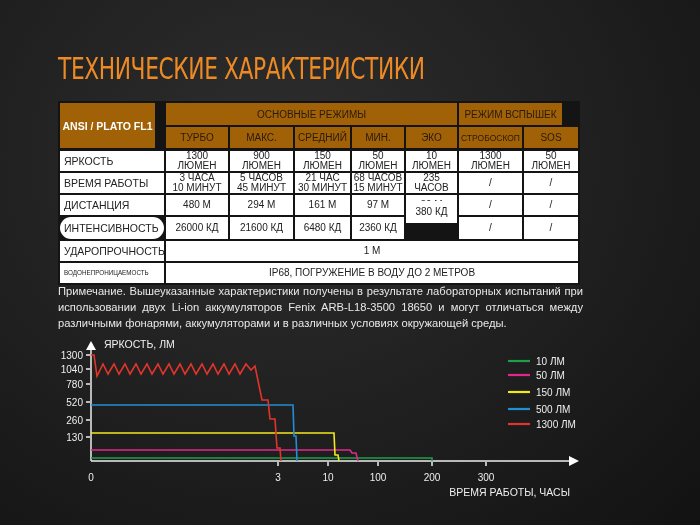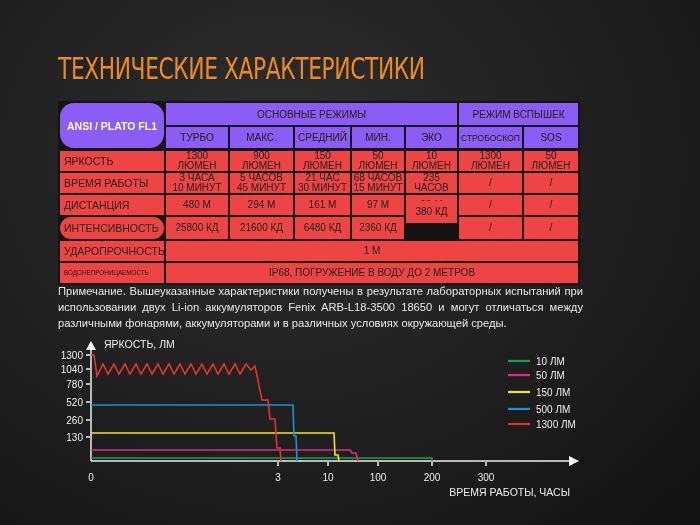--- a/index.html
+++ b/index.html
@@ -1,33 +1,33 @@
 <!DOCTYPE html>
 <html><head>
 <meta charset="utf-8">
 <style>
   html,body{margin:0;padding:0;}
   body{width:700px;height:525px;overflow:hidden;background:radial-gradient(ellipse at 40% 30%,#2e2e2e 0%,#1f1f1f 55%,#121212 100%);font-family:"Liberation Sans",sans-serif;position:relative;}
   .title{position:absolute;left:58px;top:50px;font-family:"DejaVu Sans Condensed","DejaVu Sans",sans-serif;font-size:31px;color:#ee8a23;letter-spacing:-0.5px;transform:scaleX(0.78);transform-origin:left center;white-space:nowrap;font-weight:normal;}
   .spec{position:absolute;left:58px;top:101px;width:522px;height:184px;background:#141414;}
-  .hdr{position:absolute;background:#8b5cf6;color:#2a1a0a;font-size:10px;display:flex;align-items:center;justify-content:center;text-align:center;}
-  .cell{position:absolute;background:#ef4444;color:#222;font-size:10px;display:flex;align-items:center;justify-content:center;text-align:center;line-height:10px;}
+  .hdr{position:absolute;background:#a16207;color:#2a1a0a;font-size:10px;display:flex;align-items:center;justify-content:center;text-align:center;}
+  .cell{position:absolute;background:#ffffff;color:#222;font-size:10px;display:flex;align-items:center;justify-content:center;text-align:center;line-height:10px;}
   .lbl{justify-content:flex-start;padding-left:4px;box-sizing:border-box;}
   .note{position:absolute;left:58px;top:283px;width:525px;color:#e8e8e8;font-size:11.2px;line-height:16px;text-align:justify;text-align-last:left;}
   svg text{font-family:"Liberation Sans",sans-serif;}
 </style>
 </head>
 <body>
 
 <div class="title">ТЕХНИЧЕСКИЕ ХАРАКТЕРИСТИКИ</div>
 
 <div class="spec">
-  <div class="hdr" style="left:2px;top:2px;width:104px;height:45px;font-weight:bold;font-size:10.5px;color:#fff;border-radius:14px;">ANSI / PLATO FL1</div>
+  <div class="hdr" style="left:2px;top:2px;width:95px;height:45px;font-weight:bold;font-size:10.5px;color:#fff;">ANSI / PLATO FL1</div>
   <div class="hdr" style="left:108px;top:2px;width:291px;height:22px;">ОСНОВНЫЕ РЕЖИМЫ</div>
-  <div class="hdr" style="left:401px;top:2px;width:119px;height:22px;">РЕЖИМ ВСПЫШЕК</div>
+  <div class="hdr" style="left:401px;top:2px;width:103px;height:22px;">РЕЖИМ ВСПЫШЕК</div>
   <div class="hdr" style="left:108px;top:26px;width:62px;height:21px;">ТУРБО</div>
   <div class="hdr" style="left:172px;top:26px;width:63px;height:21px;">МАКС.</div>
   <div class="hdr" style="left:237px;top:26px;width:55px;height:21px;">СРЕДНИЙ</div>
   <div class="hdr" style="left:294px;top:26px;width:52px;height:21px;">МИН.</div>
   <div class="hdr" style="left:348px;top:26px;width:51px;height:21px;">ЭКО</div>
   <div class="hdr" style="left:401px;top:26px;width:63px;height:21px;font-size:8.5px;">СТРОБОСКОП</div>
   <div class="hdr" style="left:466px;top:26px;width:54px;height:21px;">SOS</div>
   <div id="rows">
       <div class="cell lbl" style="left: 2px; top: 50px; width: 104px; height: 20px; font-size: 10.5px;">ЯРКОСТЬ</div>
       <div class="cell" style="left: 108px; top: 50px; width: 62px; height: 20px; flex-direction: column;">
@@ -102,21 +102,21 @@
         <span>39 М</span>
       </div>
       <div class="cell" style="left: 401px; top: 94px; width: 63px; height: 20px; flex-direction: column;">
         <span>/</span>
       </div>
       <div class="cell" style="left: 466px; top: 94px; width: 54px; height: 20px; flex-direction: column;">
         <span>/</span>
       </div>
       <div class="cell lbl" style="left: 2px; top: 116px; width: 104px; height: 22px; font-size: 10.5px; border-radius: 11px;">ИНТЕНСИВНОСТЬ</div>
       <div class="cell" style="left: 108px; top: 116px; width: 62px; height: 22px; flex-direction: column;">
-        <span>25800 КД</span>
+        <span>26000 КД</span>
       </div>
       <div class="cell" style="left: 172px; top: 116px; width: 63px; height: 22px; flex-direction: column;">
         <span>21600 КД</span>
       </div>
       <div class="cell" style="left: 237px; top: 116px; width: 55px; height: 22px; flex-direction: column;">
         <span>6480 КД</span>
       </div>
       <div class="cell" style="left: 294px; top: 116px; width: 52px; height: 22px; flex-direction: column;">
         <span>2360 КД</span>
       </div>

